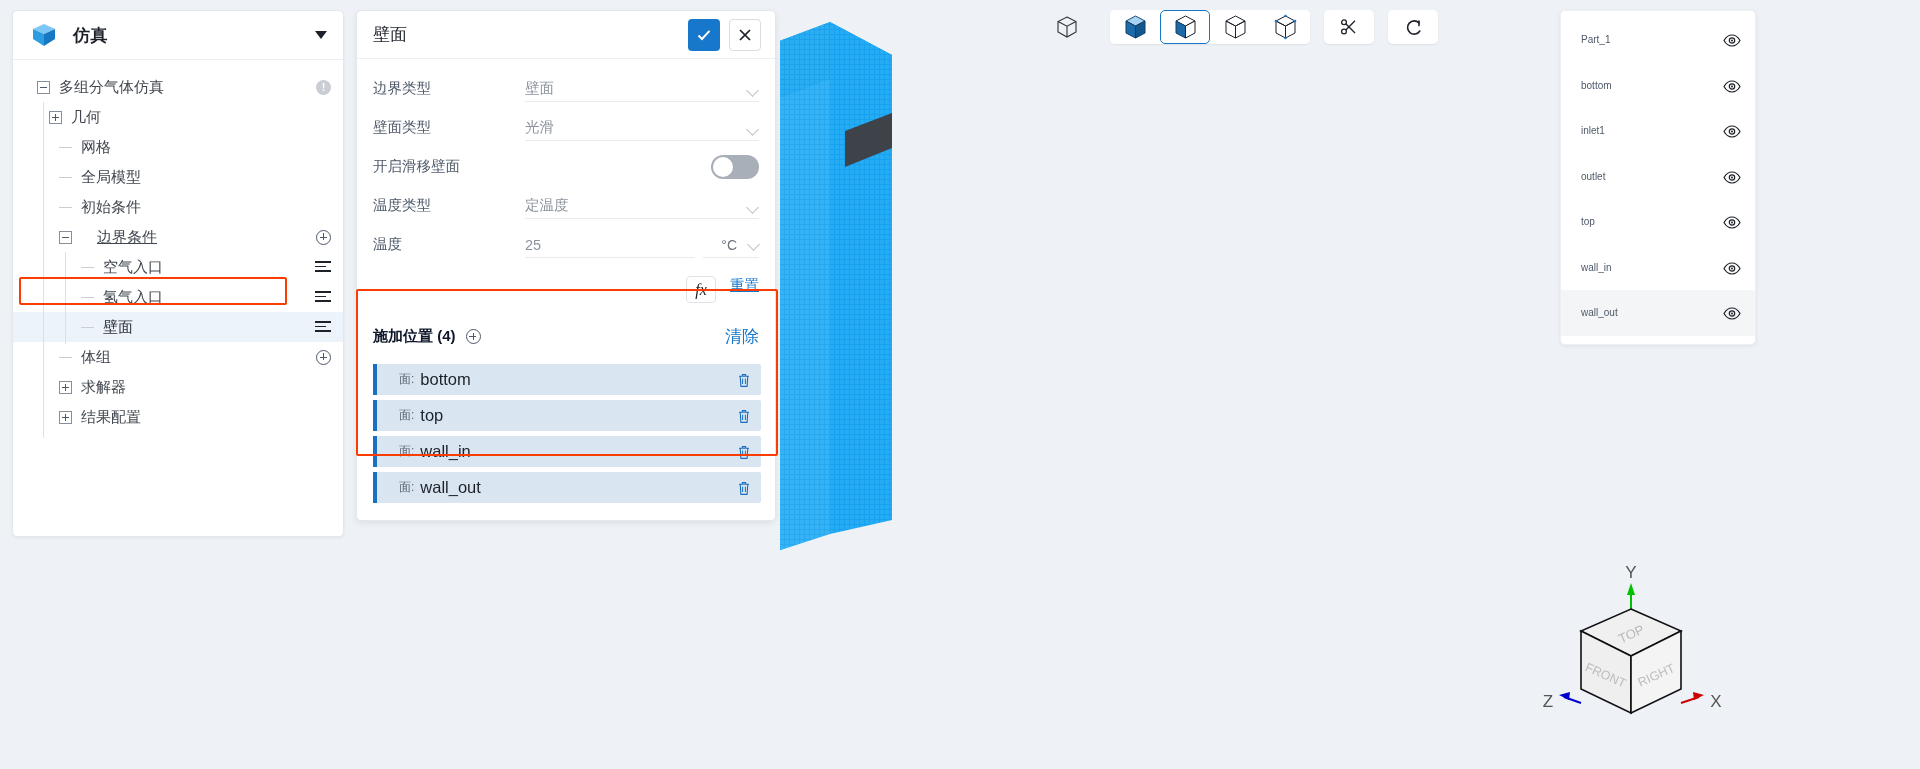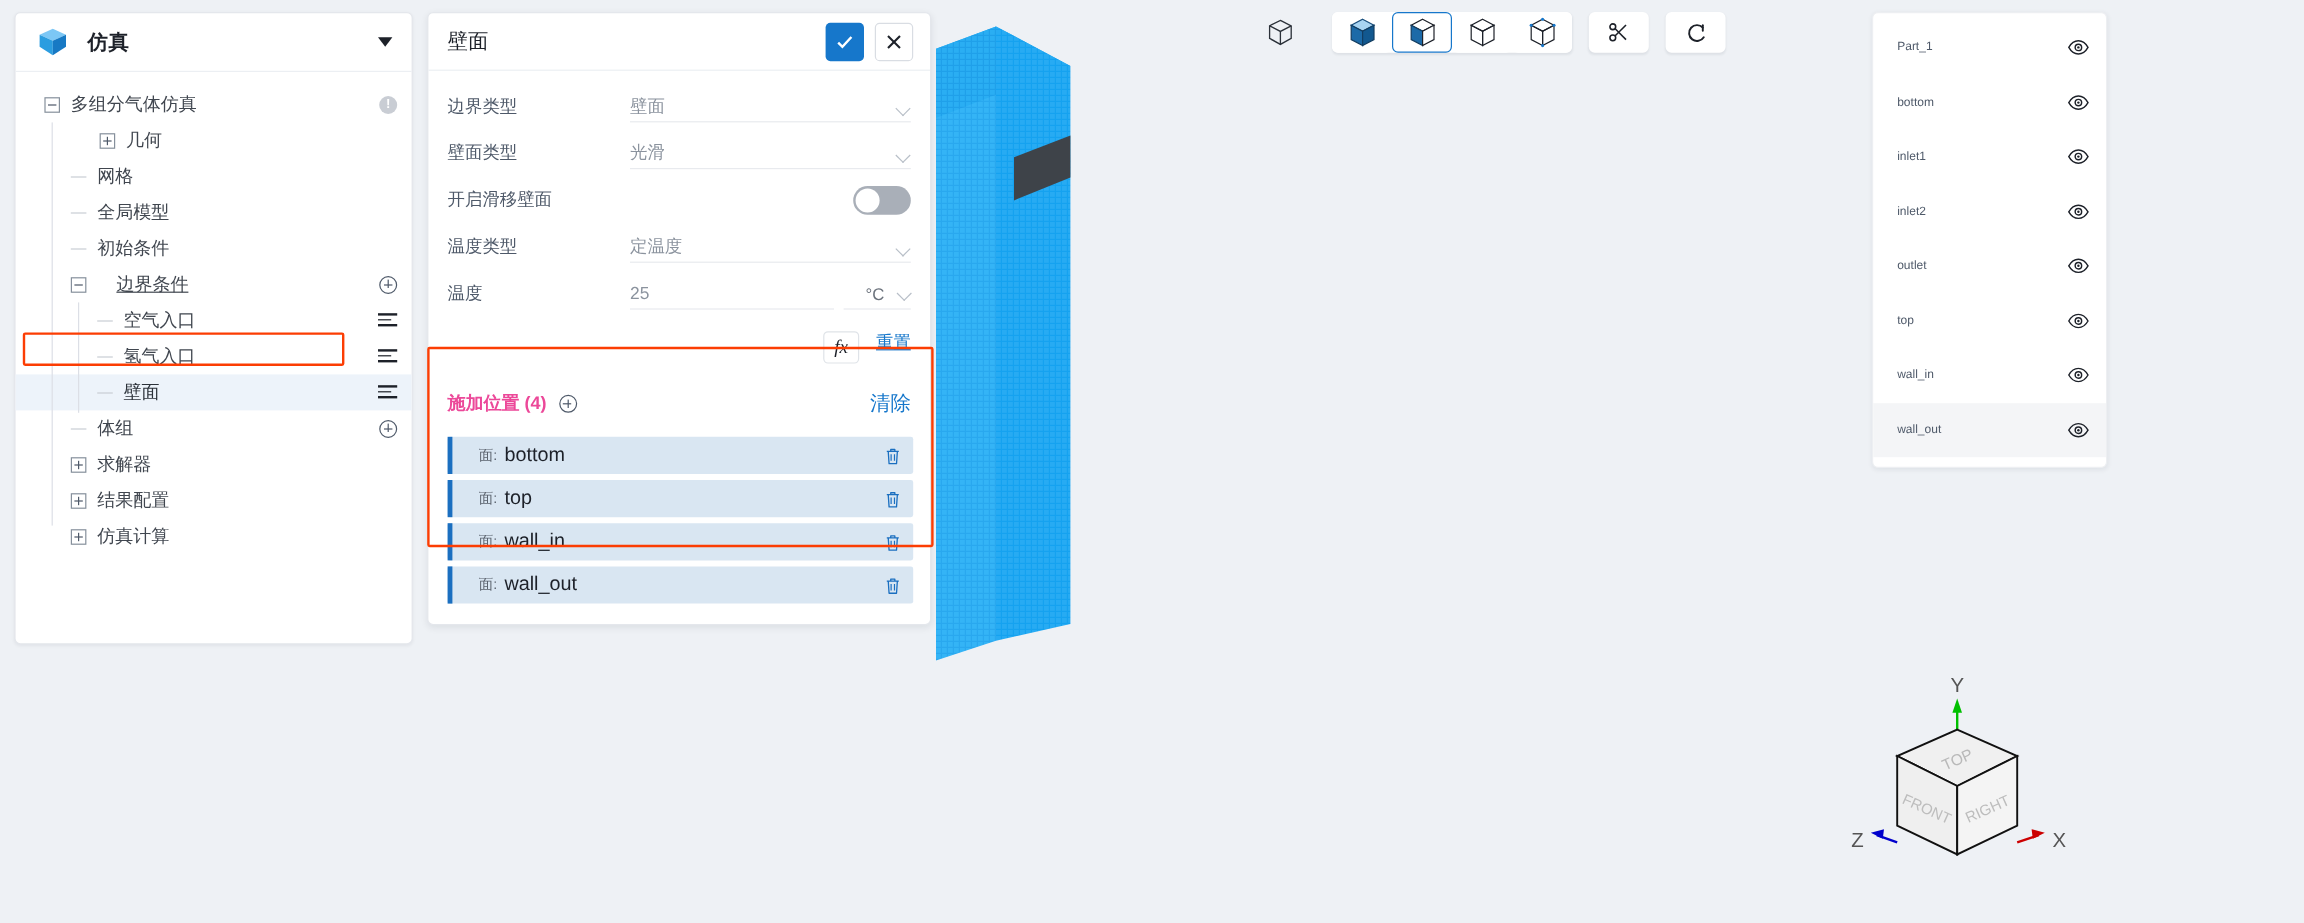--- a/index.html
+++ b/index.html
@@ -165,21 +165,21 @@
     font-size: 16px; color: #1d2129; cursor: pointer;
   }
   .reset-link {
     font-size: 14.5px; color: #1677cb; text-decoration: underline; cursor: pointer;
   }
 
   .pos-head {
     display: flex; align-items: center; gap: 10px;
     padding: 12px 16px 10px 16px;
   }
-  .pos-title { font-size: 15px; font-weight: 700; color: #ec4899; }
+  .pos-title { font-size: 15px; font-weight: 700; color: #0f172a; }
   .clear-link {
     margin-left: auto; font-size: 17px; color: #1677cb; cursor: pointer;
   }
   .pos-list { padding: 6px 14px 12px 16px; }
   .pos-item {
     position: relative; height: 31px; margin-bottom: 5px;
     background: #d9e6f2; border-radius: 2px;
     display: flex; align-items: center; padding-left: 26px; padding-right: 10px;
     cursor: pointer;
   }
@@ -254,21 +254,21 @@
       <div class="caret-down"></div>
     </div>
     <div class="tree" id="tree-container">
         <div class="tree-row" style="padding-left: 24px;">
           <span class="expander"></span>
           <span class="lbl" style="margin-left: 9px;">多组分气体仿真</span>
           <span class="row-icon">
             <span class="icon-info">!</span>
           </span>
         </div>
-        <div class="tree-row" style="padding-left: 70px;">
+        <div class="tree-row" style="padding-left: 36px;">
           <span class="expander plus"></span>
           <span class="lbl" style="margin-left: 9px;">几何</span>
         </div>
         <div class="tree-row" style="padding-left: 46px;">
           <span class="dash"></span>
           <span class="lbl" style="margin-left: 9px;">网格</span>
         </div>
         <div class="tree-row" style="padding-left: 46px;">
           <span class="dash"></span>
           <span class="lbl" style="margin-left: 9px;">全局模型</span>
@@ -324,24 +324,20 @@
             <span class="icon-plus-circle"></span>
           </span>
         </div>
         <div class="tree-row" style="padding-left: 46px;">
           <span class="expander plus"></span>
           <span class="lbl" style="margin-left: 9px;">求解器</span>
         </div>
         <div class="tree-row" style="padding-left: 46px;">
           <span class="expander plus"></span>
           <span class="lbl" style="margin-left: 9px;">结果配置</span>
-        </div>
-        <div class="tree-row" style="padding-left: 46px;">
-          <span class="expander plus"></span>
-          <span class="lbl" style="margin-left: 9px;">仿真计算</span>
         </div>
         <div class="vline" style="left: 30px; top: 42px; height: 336px;"></div>
         <div class="vline" style="left: 52px; top: 192px; height: 92px;"></div>
       </div>
     <div class="red-outline" style="left:6px; top:266px; width:268px; height:28px;"></div>
   </div>
 
   <div class="panel">
     <div class="panel-head">
       <span class="panel-title">壁面</span>
@@ -570,28 +566,20 @@
       </div>
       <div class="part-row">
         <span class="part-name">inlet1</span>
         <span class="eye"><svg width="18" height="13" viewBox="0 0 18 13">
             <path d="M1 6.5C3.2 2.6 6 1 9 1s5.8 1.6 8 5.5C14.8 10.4 12 12 9 12S3.2 10.4 1 6.5z" fill="none" stroke="#1d2129" stroke-width="1.2"></path>
             <circle cx="9" cy="6.5" r="2.7" fill="none" stroke="#1d2129" stroke-width="1.2"></circle>
             <circle cx="9" cy="6.5" r="1" fill="#1d2129"></circle>
           </svg></span>
       </div>
       <div class="part-row">
-        <span class="part-name">inlet2</span>
-        <span class="eye"><svg width="18" height="13" viewBox="0 0 18 13">
-            <path d="M1 6.5C3.2 2.6 6 1 9 1s5.8 1.6 8 5.5C14.8 10.4 12 12 9 12S3.2 10.4 1 6.5z" fill="none" stroke="#1d2129" stroke-width="1.2"></path>
-            <circle cx="9" cy="6.5" r="2.7" fill="none" stroke="#1d2129" stroke-width="1.2"></circle>
-            <circle cx="9" cy="6.5" r="1" fill="#1d2129"></circle>
-          </svg></span>
-      </div>
-      <div class="part-row">
         <span class="part-name">outlet</span>
         <span class="eye"><svg width="18" height="13" viewBox="0 0 18 13">
             <path d="M1 6.5C3.2 2.6 6 1 9 1s5.8 1.6 8 5.5C14.8 10.4 12 12 9 12S3.2 10.4 1 6.5z" fill="none" stroke="#1d2129" stroke-width="1.2"></path>
             <circle cx="9" cy="6.5" r="2.7" fill="none" stroke="#1d2129" stroke-width="1.2"></circle>
             <circle cx="9" cy="6.5" r="1" fill="#1d2129"></circle>
           </svg></span>
       </div>
       <div class="part-row">
         <span class="part-name">top</span>
         <span class="eye"><svg width="18" height="13" viewBox="0 0 18 13">

